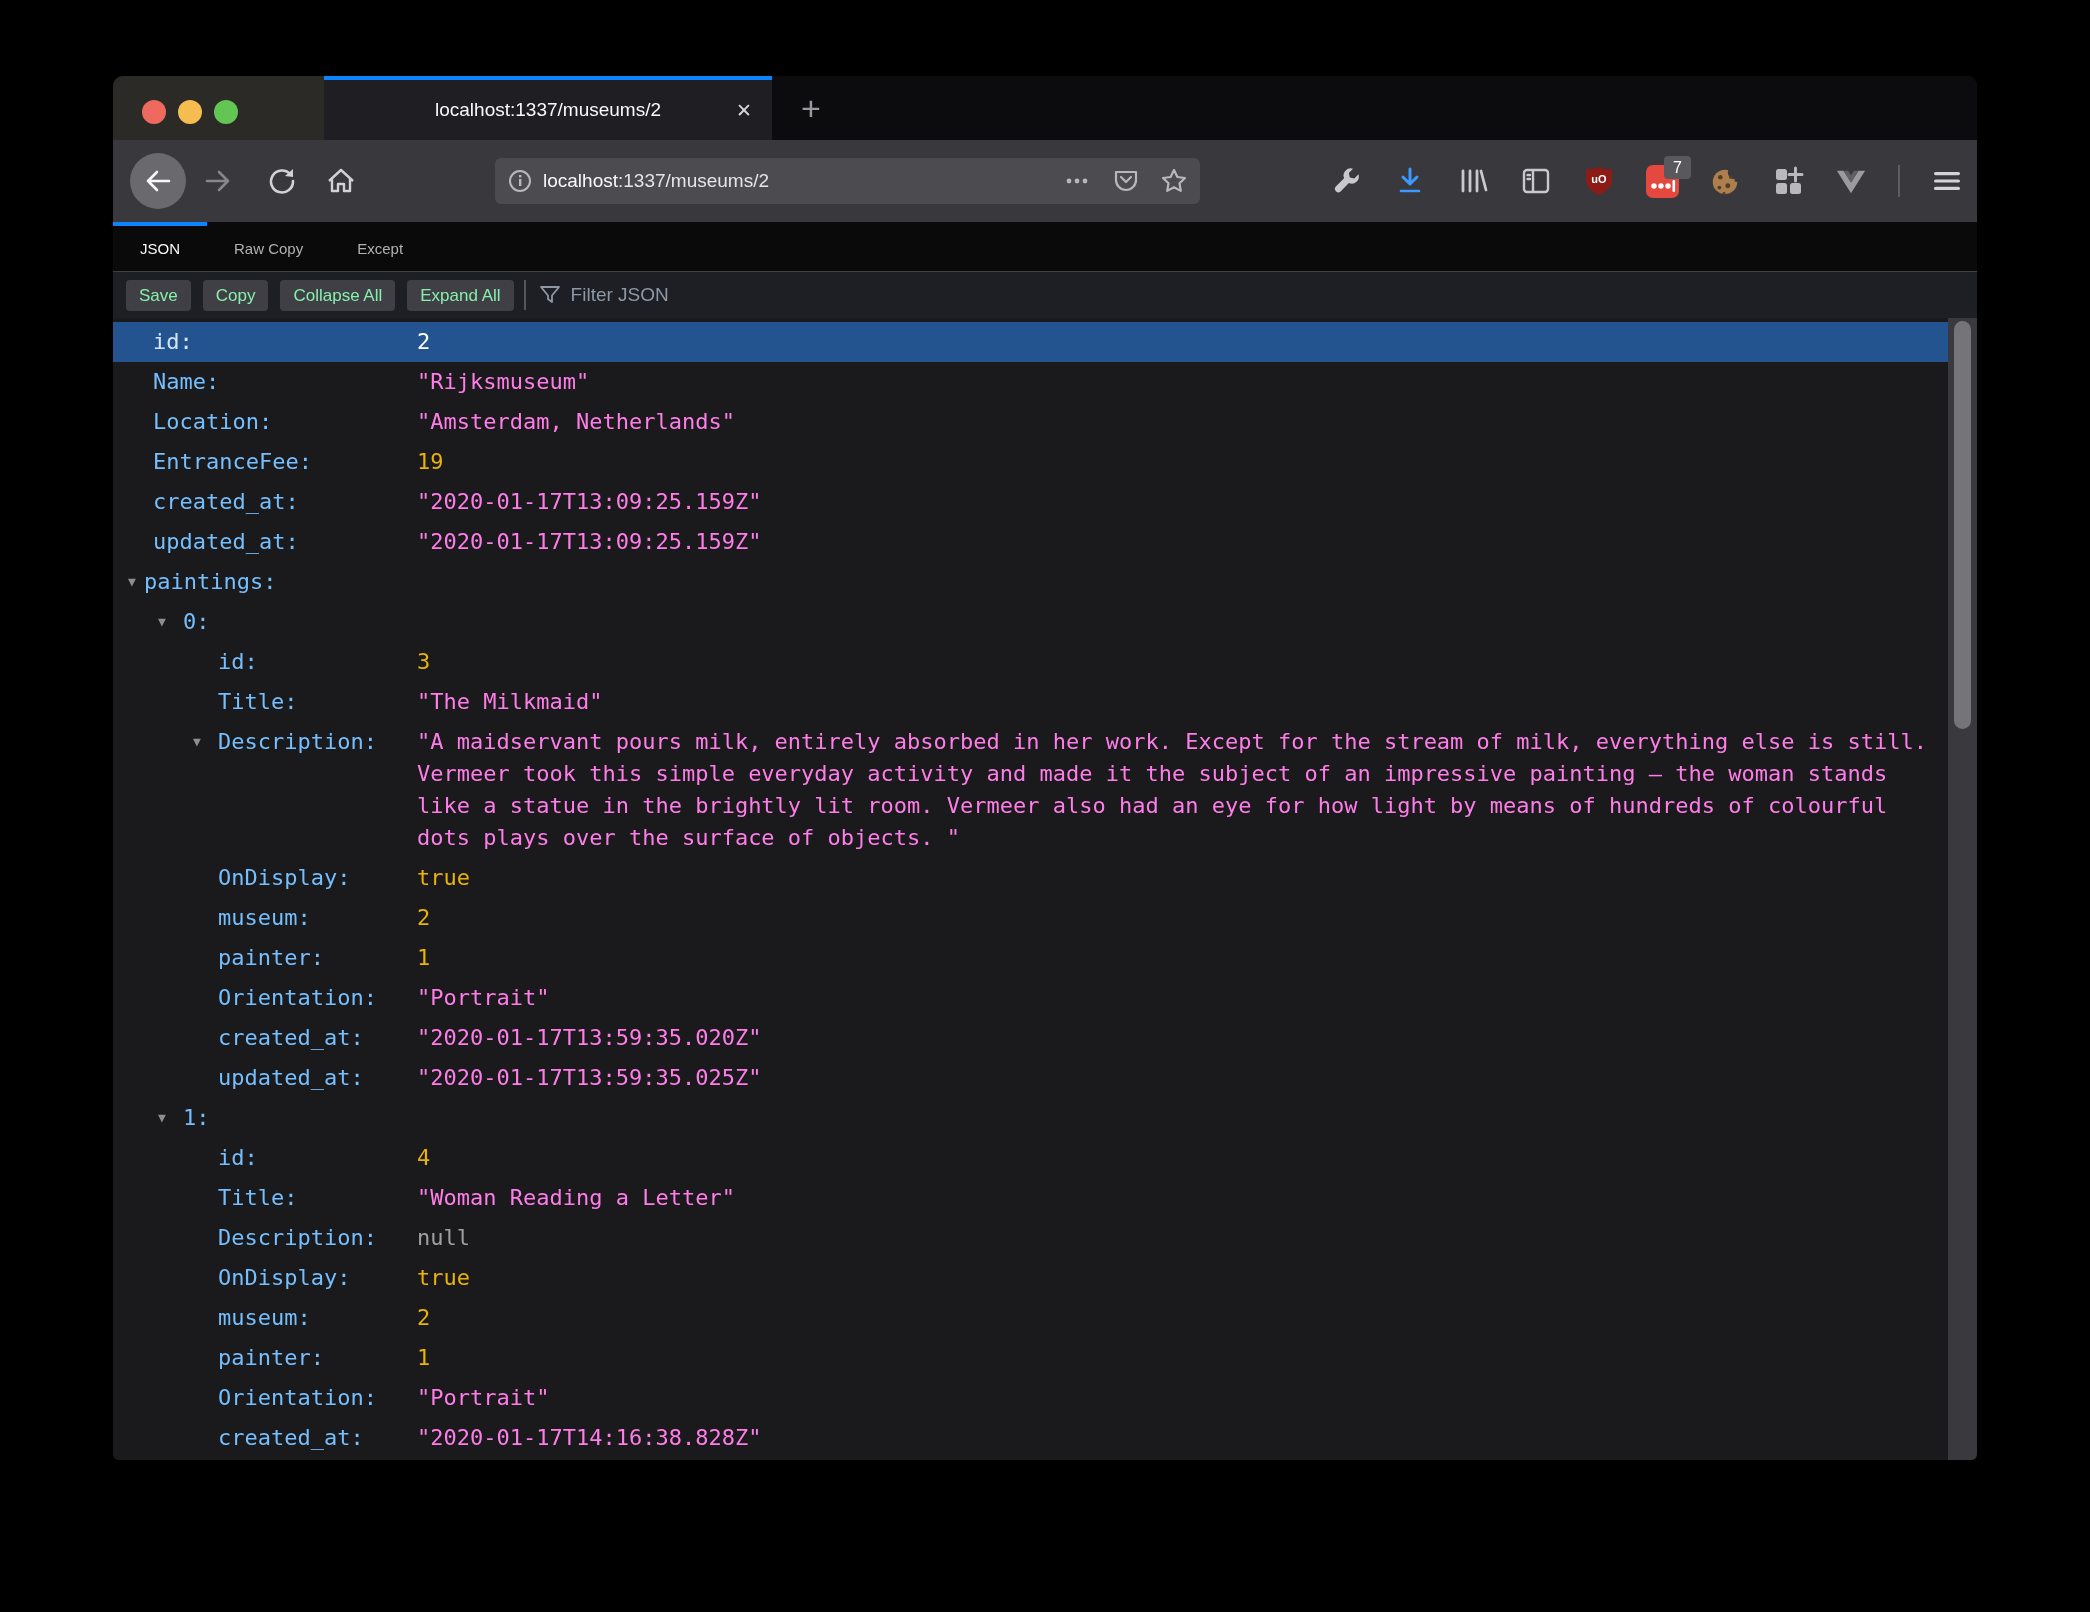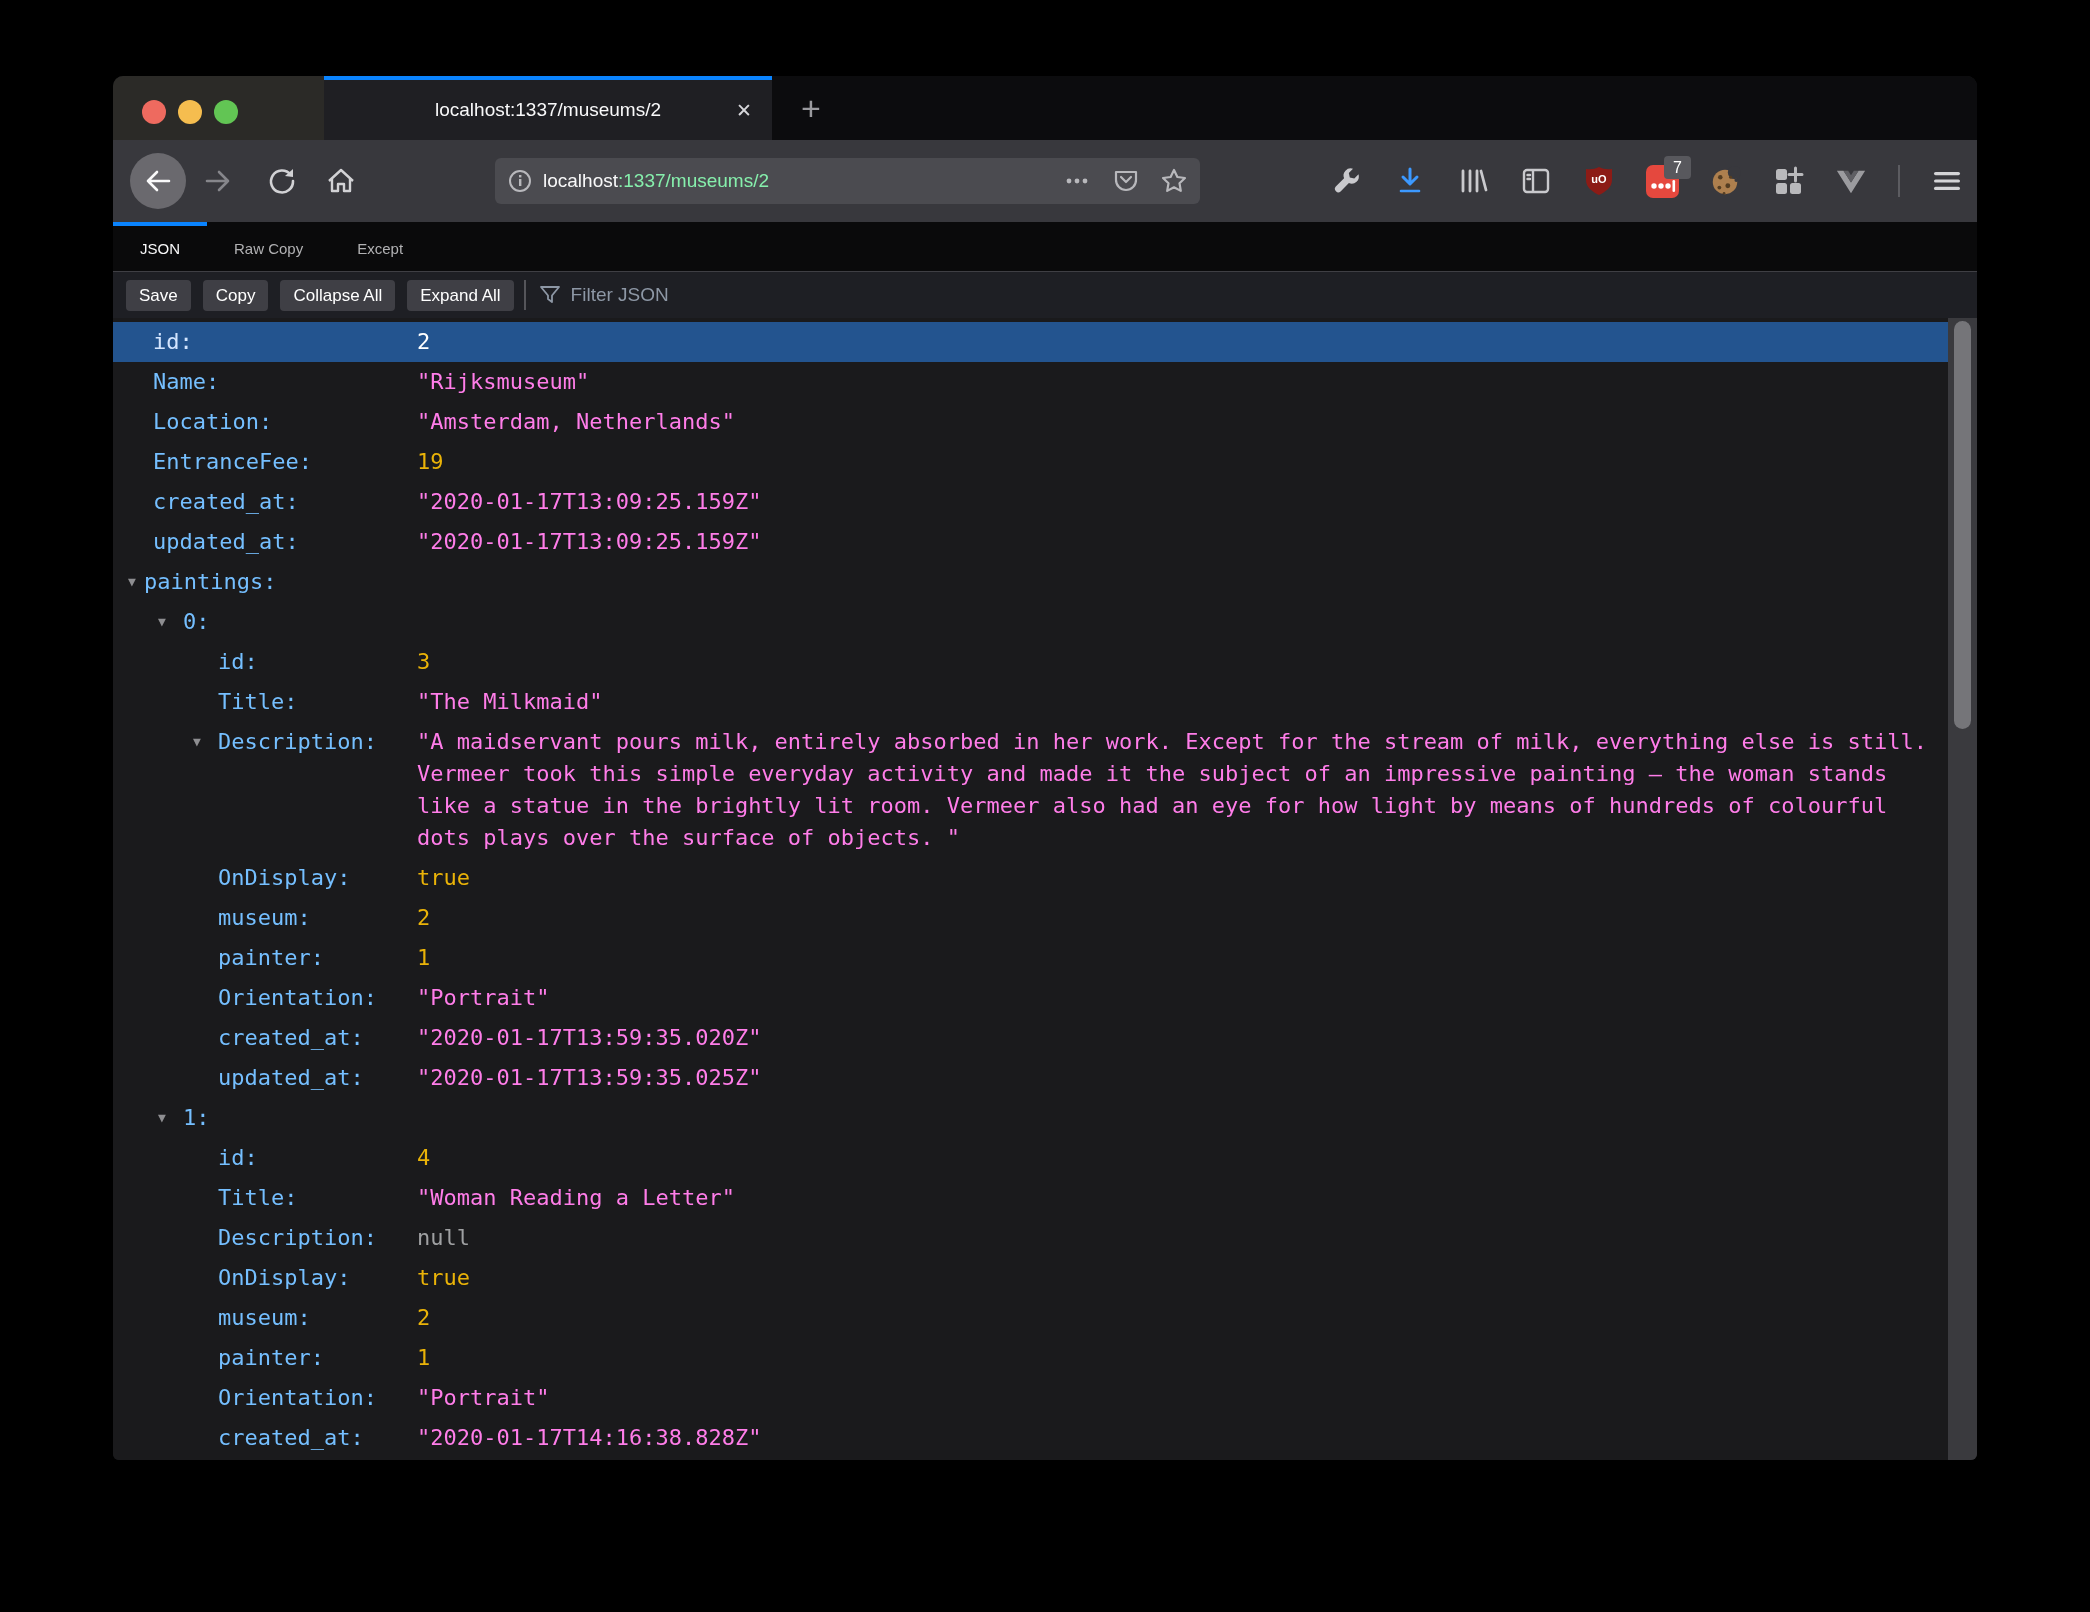--- a/index.html
+++ b/index.html
@@ -18,36 +18,36 @@
   .tab-close{position:absolute;right:20px;top:50%;transform:translateY(-50%);color:#d7d7db;font-size:19px;line-height:19px;}
   .newtab{position:absolute;left:676px;top:0;width:44px;height:64px;color:#9a9a9e;font-size:34px;font-weight:300;display:flex;align-items:center;justify-content:center;}
 
   
   .navbar{position:relative;height:82px;background:#38383d;}
   .navbtn{position:absolute;top:50%;transform:translate(-50%,-50%);}
   .backcircle{position:absolute;left:45px;top:41px;width:56px;height:56px;background:#6a696e;border-radius:50%;transform:translate(-50%,-50%);}
   .urlbar{position:absolute;left:382px;top:18px;width:705px;height:46px;background:#4b4b50;border-radius:6px;display:flex;align-items:center;padding:0 12px;box-sizing:border-box;}
   .urltext{font-size:19px;margin-left:10px;white-space:nowrap;}
   .urltext .host{color:#f9f9fa;}
-  .urltext .rest{color:#86efac;}
+  .urltext .rest{color:#e5e5e5;}
   .urlbar .spacer{flex:1;}
   .right-icons{position:absolute;right:14px;top:0;height:82px;display:flex;align-items:center;gap:31px;}
   .ricon{position:relative;width:32px;height:32px;display:flex;align-items:center;justify-content:center;}
   .badge{position:absolute;top:-9px;right:-13px;min-width:15px;padding:1px 6px;background:#58585d;border-radius:4px;color:#fff;font-size:16px;text-align:center;line-height:21px;}
   .vsep{width:2px;height:32px;background:#5c5c61;}
   .red-ext{width:33px;height:33px;border-radius:7px;background:#e5483e;position:relative;}
 
   
   .viewtabs{height:50px;background:#0a0a0b;display:flex;align-items:stretch;border-bottom:1px solid #3f3f44;box-sizing:border-box;}
   .vtab{display:flex;align-items:center;padding:0 27px;font-size:15px;color:#b1b1b3;border-top:4px solid transparent;box-sizing:border-box;}
   .vtab.active{color:#f9f9fa;border-top-color:#0a84ff;}
 
   
   .vtoolbar{height:46px;background:#1e1f24;display:flex;align-items:center;}
-  .vbtn{margin-left:12px;background:#3f3f45;color:#ffffff;font-size:17px;border-radius:4px;padding:7px 13px;line-height:1;}
+  .vbtn{margin-left:12px;background:#3f3f45;color:#86efac;font-size:17px;border-radius:4px;padding:7px 13px;line-height:1;}
   .vbtn.first{margin-left:13px;}
   .tb-sep{width:2px;height:30px;background:#55555a;margin:0 12px 0 10px;}
   .filter-label{color:#8d97a5;font-size:19px;margin-left:9px;}
 
   
   .content{position:relative;height:1142px;background:#1a1a1c;overflow:hidden;}
   .rows{position:absolute;left:0;top:0;right:29px;padding-top:4px;font-family:"DejaVu Sans Mono",monospace;font-size:22px;}
   .jrow{position:relative;height:40px;line-height:40px;white-space:nowrap;}
   .jrow.multi{height:136px;}
   .jrow.selected{background:#23548f;}

